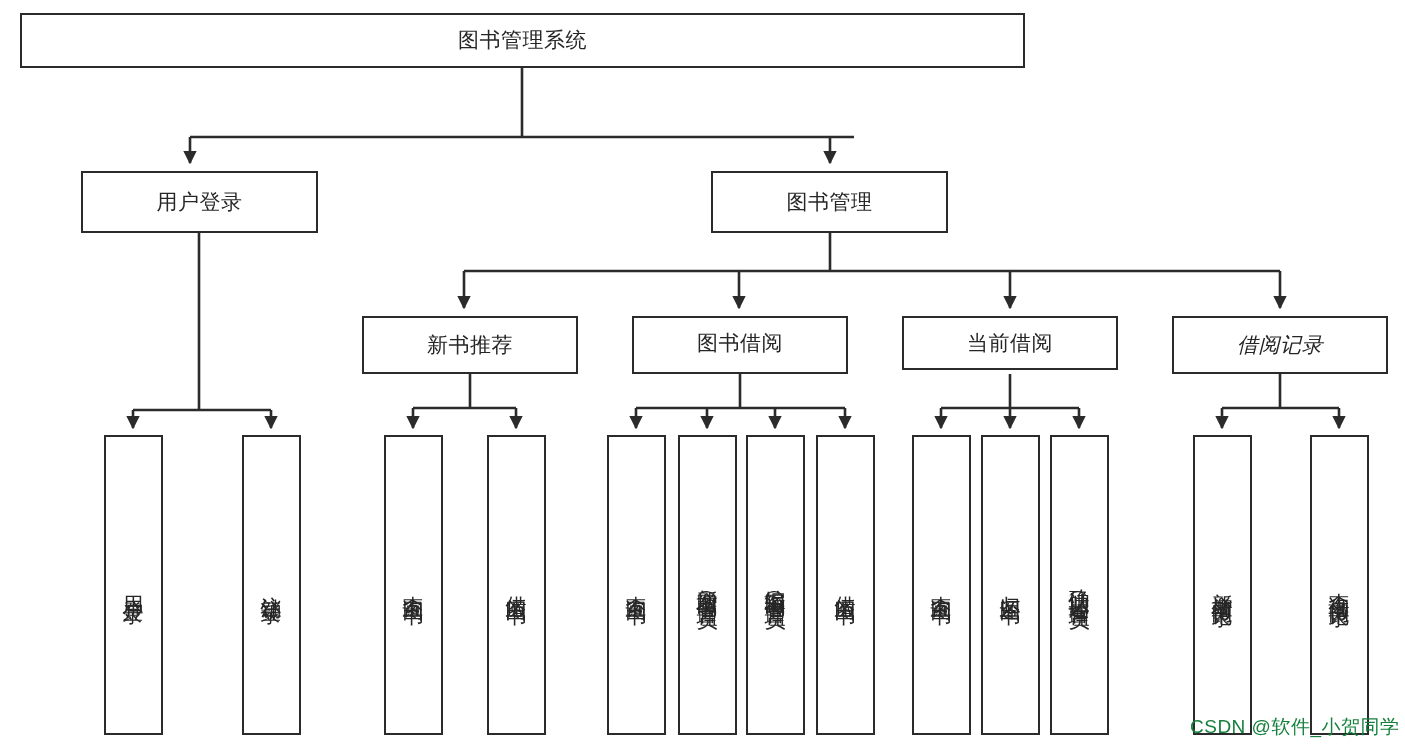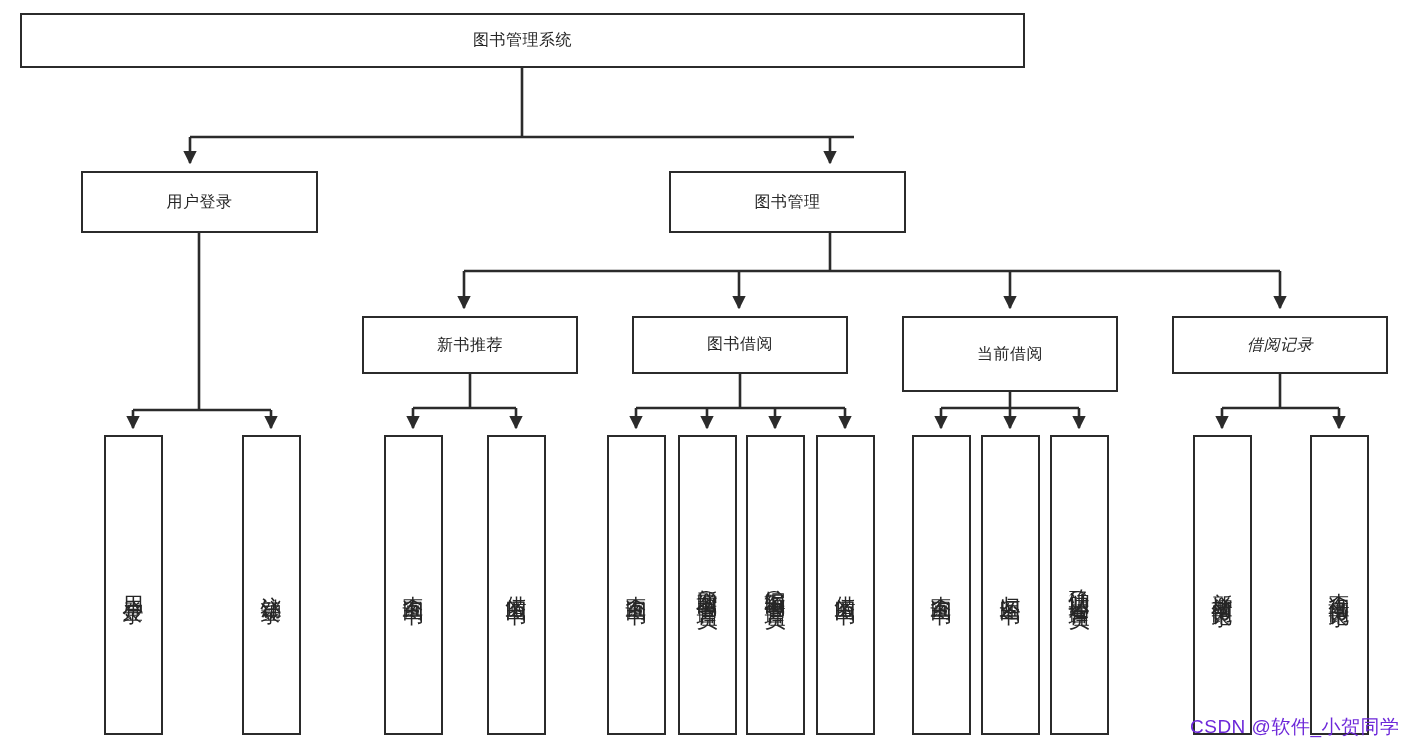--- a/index.html
+++ b/index.html
@@ -29,42 +29,42 @@
     box-sizing: border-box;
     border: 2px solid #2b2b2b;
     background: #ffffff;
     color: #262626;
     display: flex;
     align-items: center;
     justify-content: center;
     z-index: 3;
   }
   .node .label {
-    font-size: 16px;
+    font-size: 21px;
     line-height: 1.18;
     letter-spacing: 0.5px;
     color: #262626;
     white-space: nowrap;
   }
   .node.vertical {
     align-items: center;
     justify-content: center;
   }
   .node.vertical .label {
     writing-mode: vertical-rl;
     text-orientation: upright;
     white-space: nowrap;
     letter-spacing: 3px;
     font-size: 21px;
     line-height: 1;
   }
   .watermark {
     position: absolute;
     font-size: 19px;
-    color: #6d28d9;
+    color: #15803d;
     white-space: nowrap;
     z-index: 6;
     letter-spacing: 0.5px;
   }
 </style>
 </head>
 <body>
 
 <div id="canvas">
 
@@ -118,31 +118,31 @@
     </g>
   </svg>
 
   <div class="node" style="left:20px; top:13px; width:1005px; height:55px;">
     <span class="label">图书管理系统</span>
   </div>
 
   <div class="node" style="left:81px; top:171px; width:237px; height:62px;">
     <span class="label">用户登录</span>
   </div>
-  <div class="node" style="left:669px; top:171px; width:237px; height:62px;">
+  <div class="node" style="left:711px; top:171px; width:237px; height:62px;">
     <span class="label">图书管理</span>
   </div>
 
   <div class="node" style="left:362px; top:316px; width:216px; height:58px;">
     <span class="label">新书推荐</span>
   </div>
   <div class="node" style="left:632px; top:316px; width:216px; height:58px;font-family:Liberation Mono, monospace;">
     <span class="label">图书借阅</span>
   </div>
-  <div class="node" style="left:902px; top:316px; width:216px; height:76px;">
+  <div class="node" style="left:902px; top:316px; width:216px; height:54px;">
     <span class="label">当前借阅</span>
   </div>
   <div class="node" style="left:1172px; top:316px; width:216px; height:58px;font-style:italic;">
     <span class="label">借阅记录</span>
   </div>
 
   <div class="node vertical" style="left:104px; top:435px; width:59px; height:300px;">
     <span class="label">用户登录</span>
   </div>
   <div class="node vertical" style="left:242px; top:435px; width:59px; height:300px;">

